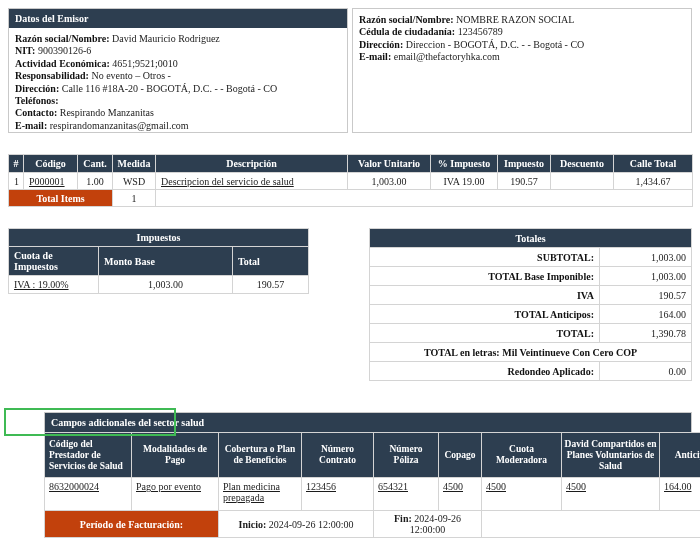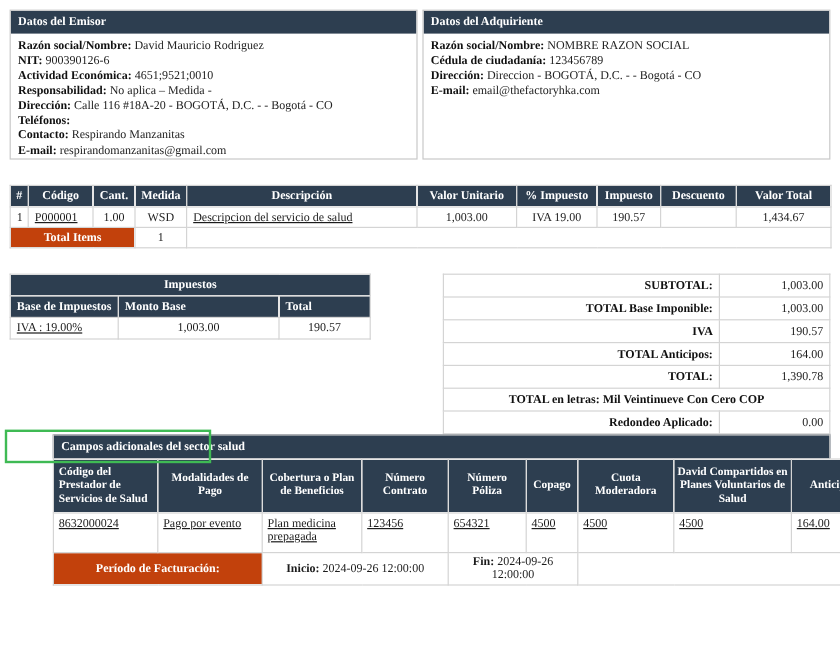--- a/index.html
+++ b/index.html
@@ -42,21 +42,21 @@
   .imp-table { width:300px; }
   .imp-table th { text-align:left; padding:3px 5px; }
   .imp-table td { height:18px; }
   .tot-table { width:322px; }
   .tot-table td { height:19px; padding:3px 5px; }
   .tot-label { font-weight:bold; text-align:right; color:#111; }
   .tot-value { text-align:right; }
   .letras-cell { text-align:center; font-weight:bold; color:#111; }
 
   
-  .salud-section { position:relative; width:684px;padding-left:36px; }
+  .salud-section { position:relative; margin-top:31px; width:684px;padding-left:36px; }
   .salud-titlebar {
     background:#2d3e50; color:#fff; font-weight:bold;
     padding:4px 6px; font-size:10px; line-height:11px;
     border:1px solid #c9c9c9; border-bottom:none;
   }
   .green-box {
     position:absolute; left:-4px; top:-4px; width:172px; height:28px;
     border:2px solid #3fba54; z-index:3; pointer-events:none;
   }
   .salud-table { width:684px; }
@@ -70,29 +70,28 @@
 
 <div class="page">
 
   <div class="top-panels">
     <div class="panel">
       <div class="panel-header">Datos del Emisor</div>
       <div class="panel-body">
         <div class="field"><b>Razón social/Nombre:</b> <span>David Mauricio Rodriguez</span></div>
         <div class="field"><b>NIT:</b> <span>900390126-6</span></div>
         <div class="field"><b>Actividad Económica:</b> <span>4651;9521;0010</span></div>
-        <div class="field"><b>Responsabilidad:</b> <span>No aplica – Medida -</span></div>
+        <div class="field"><b>Responsabilidad:</b> <span>No evento – Otros -</span></div>
         <div class="field"><b>Dirección:</b> <span>Calle 116 #18A-20 - BOGOTÁ, D.C. - - Bogotá - CO</span></div>
         <div class="field"><b>Teléfonos:</b> <span></span></div>
         <div class="field"><b>Contacto:</b> <span>Respirando Manzanitas</span></div>
         <div class="field"><b>E-mail:</b> <span>respirandomanzanitas@gmail.com</span></div>
       </div>
     </div>
     <div class="panel">
-      <div class="panel-header">Datos del Adquiriente</div>
       <div class="panel-body">
         <div class="field"><b>Razón social/Nombre:</b> <span>NOMBRE RAZON SOCIAL</span></div>
         <div class="field"><b>Cédula de ciudadanía:</b> <span>123456789</span></div>
         <div class="field"><b>Dirección:</b> <span>Direccion - BOGOTÁ, D.C. - - Bogotá - CO</span></div>
         <div class="field"><b>E-mail:</b> <span>email@thefactoryhka.com</span></div>
       </div>
     </div>
   </div>
 
   <table class="items-table">
@@ -112,21 +111,21 @@
         <tr>
       <th>#</th>
       <th>Código</th>
       <th>Cant.</th>
       <th>Medida</th>
       <th>Descripción</th>
       <th>Valor Unitario</th>
       <th>% Impuesto</th>
       <th>Impuesto</th>
       <th>Descuento</th>
-      <th>Valor Total</th>
+      <th>Calle Total</th>
     </tr>
     <tr>
       <td class="ta-c">1</td>
       <td class="ta-l">P000001</td>
       <td class="ta-r">1.00</td>
       <td class="ta-c">WSD</td>
       <td class="ta-l">Descripcion del servicio de salud</td>
       <td class="ta-r">1,003.00</td>
       <td class="ta-r">IVA 19.00</td>
       <td class="ta-r">190.57</td>
@@ -146,38 +145,41 @@
       <colgroup>
           <col style="width:90px">
           <col style="width:134px">
           <col style="width:76px">
         </colgroup>
       <tbody>
           <tr>
         <td colspan="3" class="title-cell">Impuestos</td>
       </tr>
       <tr>
-        <th>Base de Impuestos</th>
+        <th>Cuota de Impuestos</th>
         <th>Monto Base</th>
         <th>Total</th>
       </tr>
       <tr>
         <td class="ta-l">IVA : 19.00%</td>
         <td class="ta-r">1,003.00</td>
         <td class="ta-r">190.57</td>
       </tr>
     </tbody>
       </table>
 
     <table class="tot-table">
       <colgroup>
           <col style="width:230px">
           <col style="width:92px">
         </colgroup>
       <tbody>
+          <tr>
+        <td colspan="2" class="title-cell">Totales</td>
+      </tr>
       <tr>
         <td class="tot-label">SUBTOTAL:</td>
         <td class="tot-value">1,003.00</td>
       </tr>
       <tr>
         <td class="tot-label">TOTAL Base Imponible:</td>
         <td class="tot-value">1,003.00</td>
       </tr>
       <tr>
         <td class="tot-label">IVA</td>

